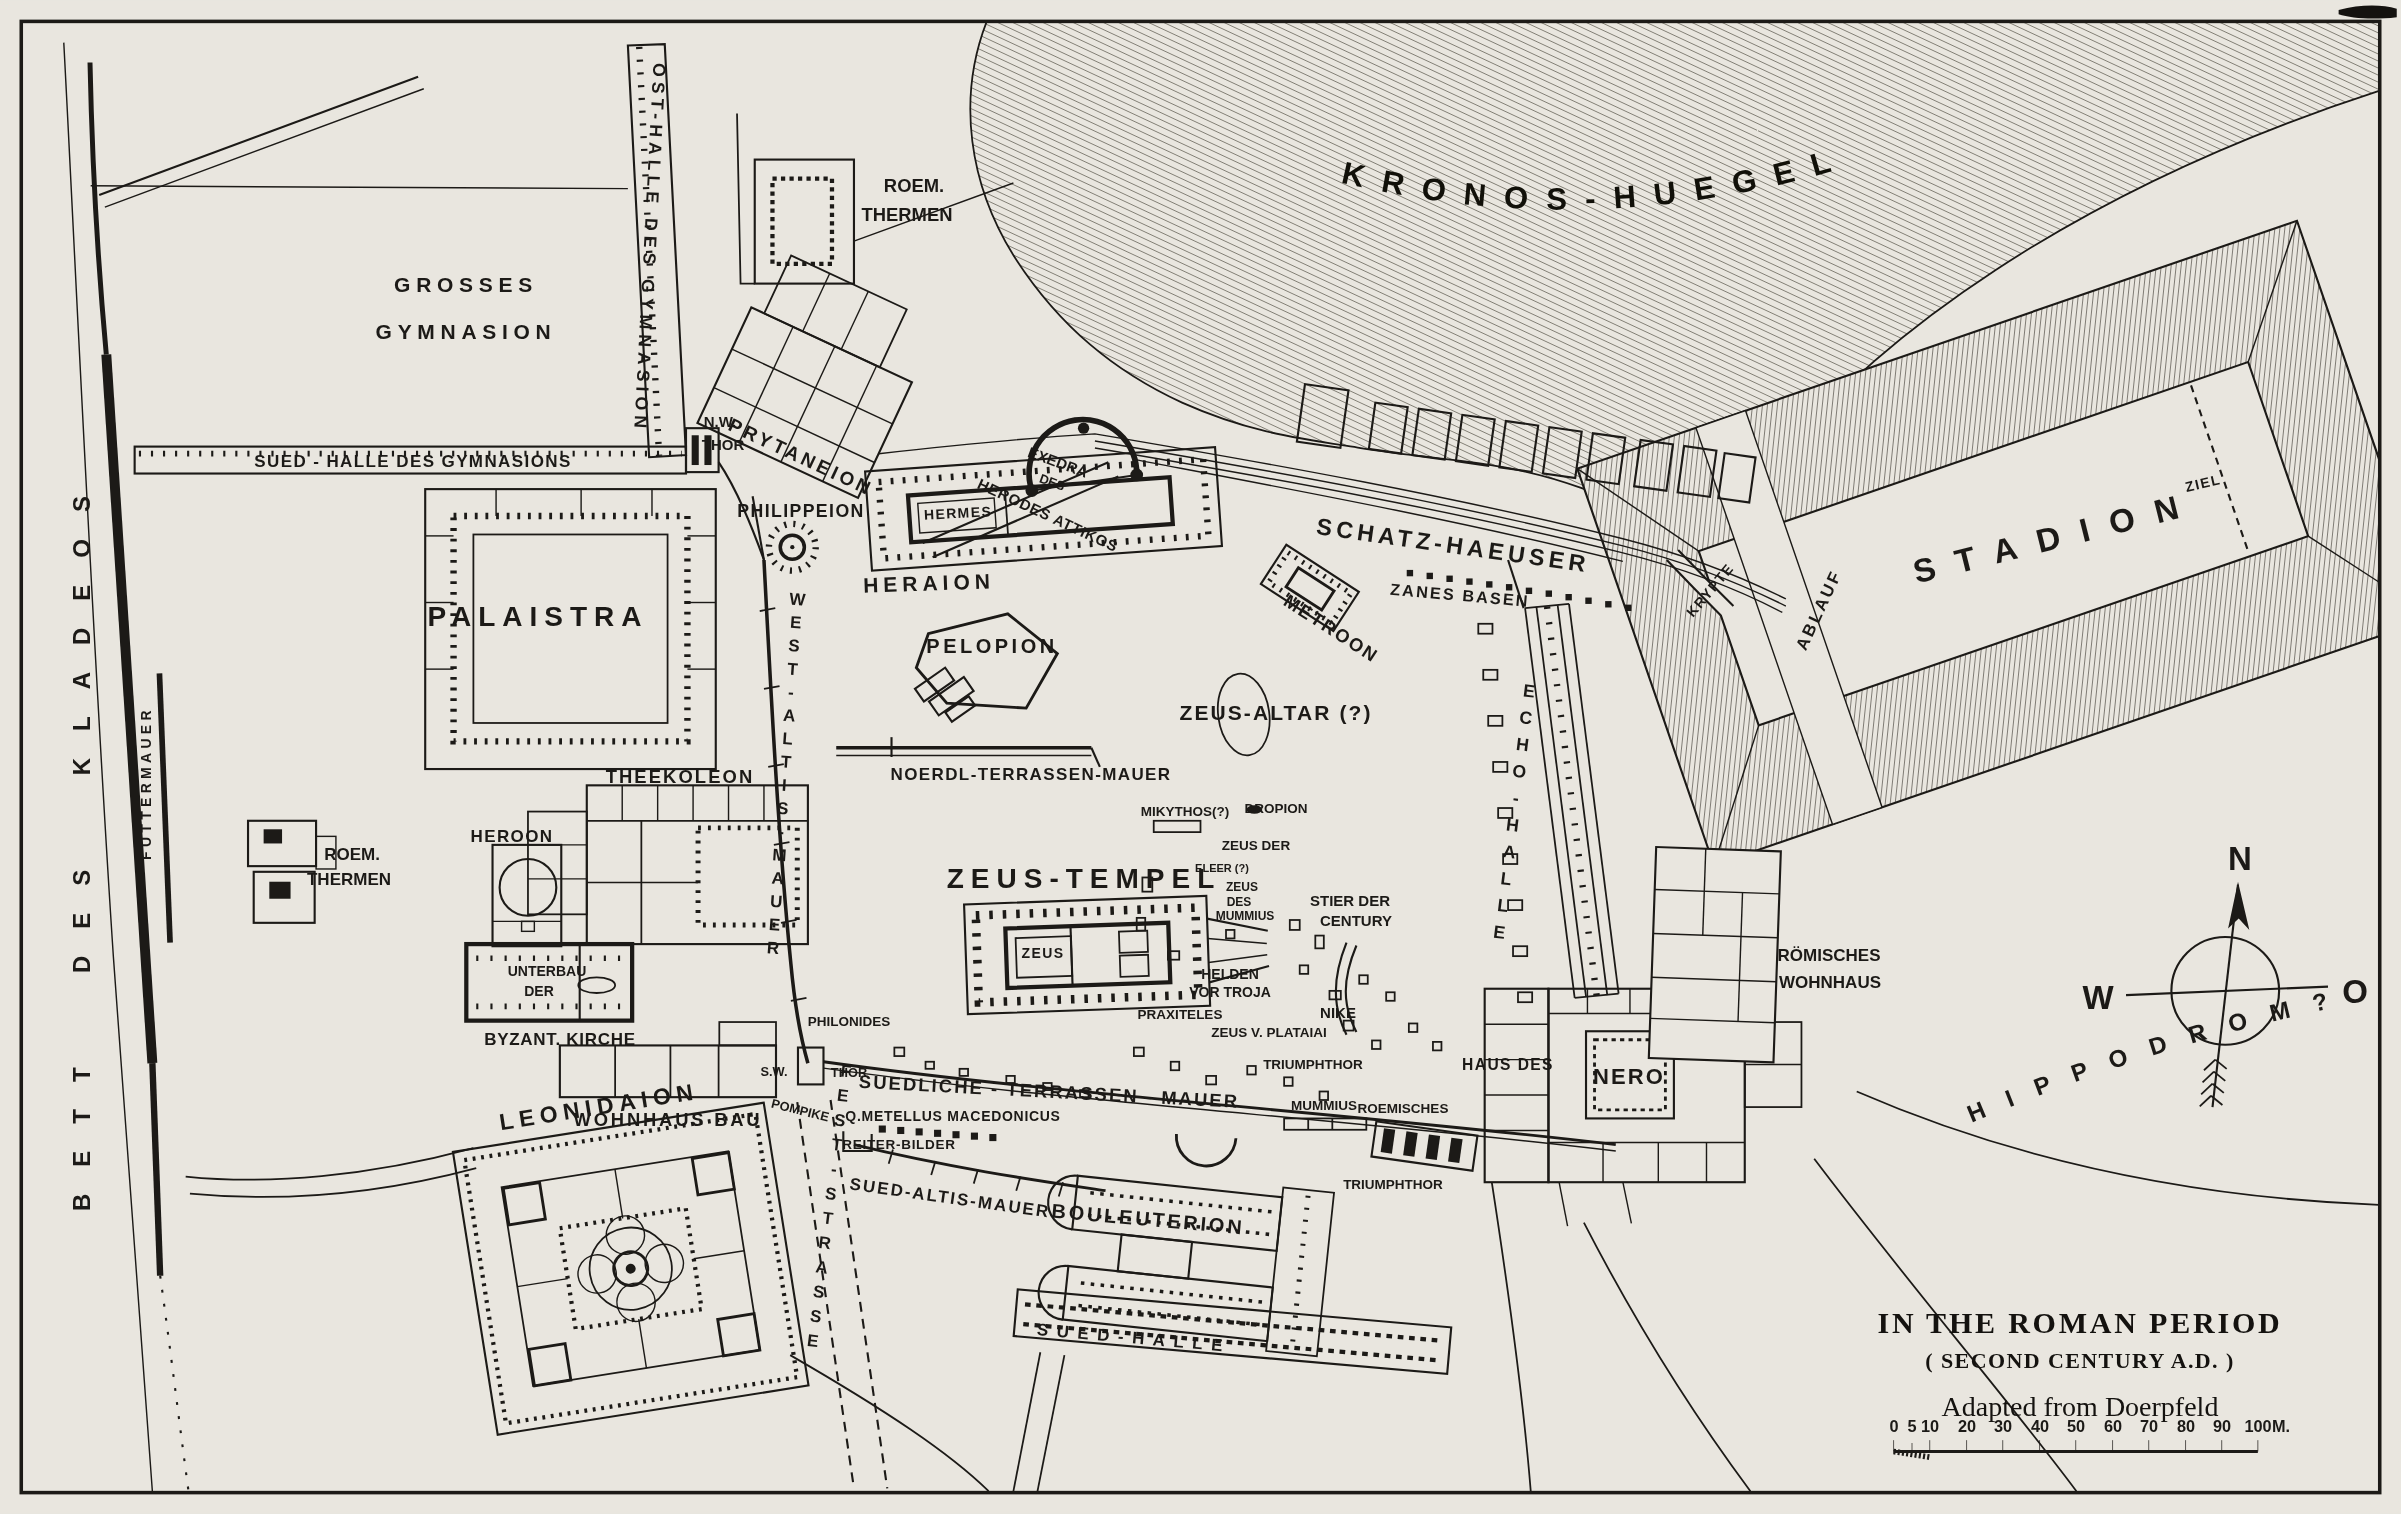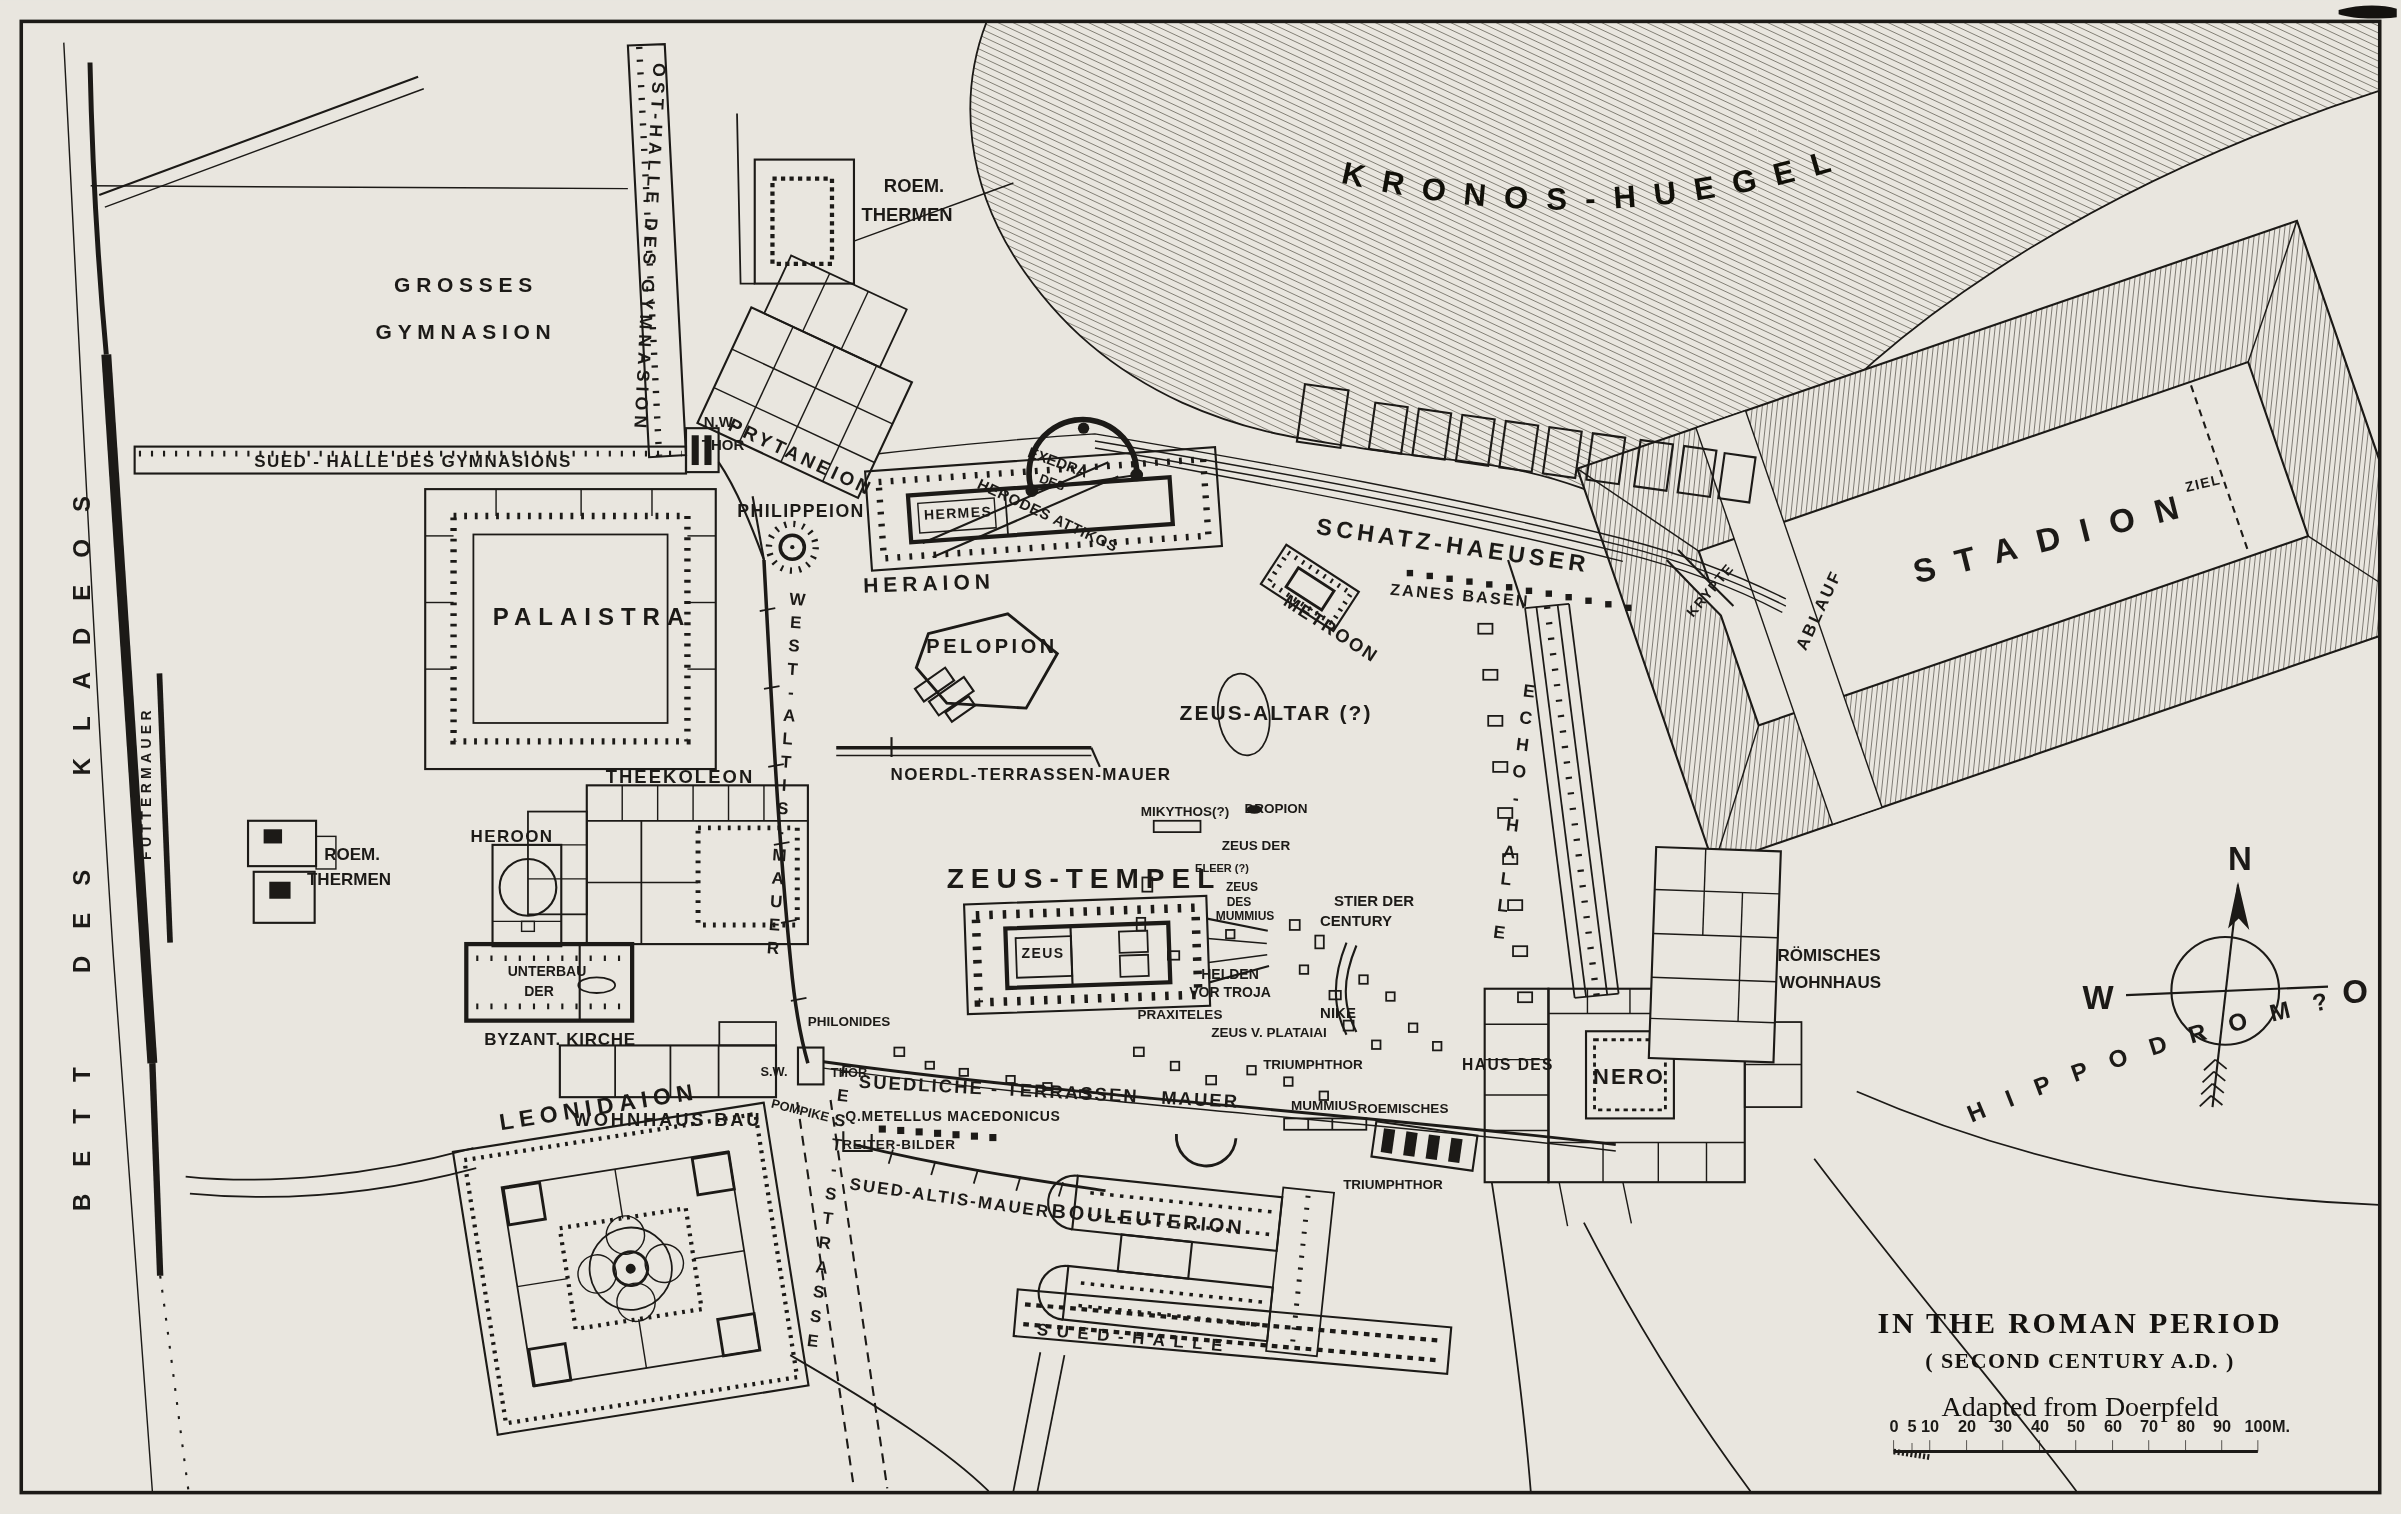--- a/index.html
+++ b/index.html
@@ -543,38 +543,38 @@
       <div class="lbl" style="left: 1453px; top: 546px; font-size: 23.4px; letter-spacing: 4.3px; transform: translate(-50%, -50%) rotate(8deg);">SCHATZ-HAEUSER</div>
       <div class="lbl" style="left: 1460px; top: 595px; font-size: 16.3px; letter-spacing: 2.1px; transform: translate(-50%, -50%) rotate(5deg);">ZANES BASEN</div>
       <div class="lbl" style="left: 1331px; top: 629px; font-size: 18.4px; letter-spacing: 2.1px; transform: translate(-50%, -50%) rotate(33deg);">METROON</div>
       <div class="lbl" style="left: 1710px; top: 590px; font-size: 14px; letter-spacing: 1.4px; transform: translate(-50%, -50%) rotate(-50deg);">KRYPTE</div>
       <div class="lbl" style="left: 1819px; top: 610px; font-size: 17px; letter-spacing: 2.8px; transform: translate(-50%, -50%) rotate(-65deg);">ABLAUF</div>
       <div class="lbl" style="left: 2056px; top: 537px; font-size: 33px; letter-spacing: 21px; transform: translate(-50%, -50%) rotate(-14deg);">STADION</div>
       <div class="lbl" style="left: 2203px; top: 483px; font-size: 14px; letter-spacing: 1.4px; transform: translate(-50%, -50%) rotate(-13deg);">ZIEL</div>
       <div class="lbl" style="left: 992px; top: 646px; font-size: 20px; letter-spacing: 3.5px; transform: translate(-50%, -50%) rotate(0deg);">PELOPION</div>
       <div class="lbl" style="left: 1276px; top: 712px; font-size: 21px; letter-spacing: 2.1px; transform: translate(-50%, -50%) rotate(0deg);">ZEUS-ALTAR (?)</div>
       <div class="lbl" style="left: 1031px; top: 774px; font-size: 17px; letter-spacing: 1.4px; transform: translate(-50%, -50%) rotate(0deg);">NOERDL-TERRASSEN-MAUER</div>
-      <div class="lbl" style="left: 592px; top: 617px; font-size: 24px; letter-spacing: 7px; transform: translate(-50%, -50%) rotate(0deg);">PALAISTRA</div>
+      <div class="lbl" style="left: 538px; top: 617px; font-size: 28px; letter-spacing: 7px; transform: translate(-50%, -50%) rotate(0deg);">PALAISTRA</div>
       <div class="lbl vup" style="left: 785px; top: 776px; font-size: 17px; letter-spacing: 4.3px; transform: translate(-50%, -50%) rotate(4deg);">WEST-ALTIS-MAUER</div>
       <div class="lbl" style="left: 680px; top: 777px; font-size: 18.4px; letter-spacing: 2.1px; transform: translate(-50%, -50%) rotate(0deg);">THEEKOLEON</div>
       <div class="lbl" style="left: 512px; top: 836px; font-size: 17px; letter-spacing: 1.4px; transform: translate(-50%, -50%) rotate(0deg);">HEROON</div>
       <div class="lbl" style="left: 352px; top: 854px; font-size: 17px; transform: translate(-50%, -50%) rotate(0deg);">ROEM.</div>
       <div class="lbl" style="left: 349px; top: 879px; font-size: 17px; transform: translate(-50%, -50%) rotate(0deg);">THERMEN</div>
       <div class="lbl" style="left: 547px; top: 971px; font-size: 14px; transform: translate(-50%, -50%) rotate(0deg); text-align: center;">UNTERBAU</div>
       <div class="lbl" style="left: 539px; top: 991px; font-size: 14px; transform: translate(-50%, -50%) rotate(0deg);">DER</div>
       <div class="lbl" style="left: 560px; top: 1039px; font-size: 17px; letter-spacing: 0.7px; transform: translate(-50%, -50%) rotate(0deg);">BYZANT. KIRCHE</div>
       <div class="lbl" style="left: 668px; top: 1120px; font-size: 18.4px; letter-spacing: 2.8px; transform: translate(-50%, -50%) rotate(0deg);">WOHNHAUS BAU</div>
       <div class="lbl" style="left: 1185px; top: 812px; font-size: 13.5px; transform: translate(-50%, -50%) rotate(0deg);">MIKYTHOS(?)</div>
       <div class="lbl" style="left: 1276px; top: 809px; font-size: 13.5px; transform: translate(-50%, -50%) rotate(0deg);">DROPION</div>
       <div class="lbl" style="left: 1256px; top: 846px; font-size: 13.5px; transform: translate(-50%, -50%) rotate(0deg);">ZEUS DER</div>
       <div class="lbl" style="left: 1222px; top: 868px; font-size: 11px; transform: translate(-50%, -50%) rotate(0deg);">ELEER (?)</div>
       <div class="lbl" style="left: 1242px; top: 887px; font-size: 12px; transform: translate(-50%, -50%) rotate(0deg);">ZEUS</div>
       <div class="lbl" style="left: 1239px; top: 902px; font-size: 12px; transform: translate(-50%, -50%) rotate(0deg);">DES</div>
       <div class="lbl" style="left: 1245px; top: 916px; font-size: 12px; transform: translate(-50%, -50%) rotate(0deg);">MUMMIUS</div>
-      <div class="lbl" style="left: 1350px; top: 900px; font-size: 15px; transform: translate(-50%, -50%) rotate(0deg); margin-left: 24px;">STIER DER</div>
+      <div class="lbl" style="left: 1350px; top: 900px; font-size: 15px; transform: translate(-50%, -50%) rotate(0deg);">STIER DER</div>
       <div class="lbl" style="left: 1356px; top: 920px; font-size: 15px; transform: translate(-50%, -50%) rotate(0deg);">CENTURY</div>
       <div class="lbl" style="left: 1084px; top: 879px; font-size: 28px; letter-spacing: 7px; transform: translate(-50%, -50%) rotate(0deg);">ZEUS-TEMPEL</div>
       <div class="lbl" style="left: 1043px; top: 953px; font-size: 14px; letter-spacing: 1.4px; transform: translate(-50%, -50%) rotate(0deg);">ZEUS</div>
       <div class="lbl" style="left: 1230px; top: 974px; font-size: 14px; transform: translate(-50%, -50%) rotate(0deg);">HELDEN</div>
       <div class="lbl" style="left: 1230px; top: 992px; font-size: 14px; transform: translate(-50%, -50%) rotate(0deg);">VOR TROJA</div>
       <div class="lbl" style="left: 1180px; top: 1015px; font-size: 13.5px; transform: translate(-50%, -50%) rotate(0deg);">PRAXITELES</div>
       <div class="lbl" style="left: 1338px; top: 1012px; font-size: 15px; transform: translate(-50%, -50%) rotate(0deg);">NIKE</div>
       <div class="lbl" style="left: 1269px; top: 1033px; font-size: 13.5px; transform: translate(-50%, -50%) rotate(0deg);">ZEUS V. PLATAIAI</div>
       <div class="lbl" style="left: 1313px; top: 1065px; font-size: 13.5px; transform: translate(-50%, -50%) rotate(0deg);">TRIUMPHTHOR</div>
       <div class="lbl" style="left: 849px; top: 1022px; font-size: 13.5px; transform: translate(-50%, -50%) rotate(0deg);">PHILONIDES</div>

